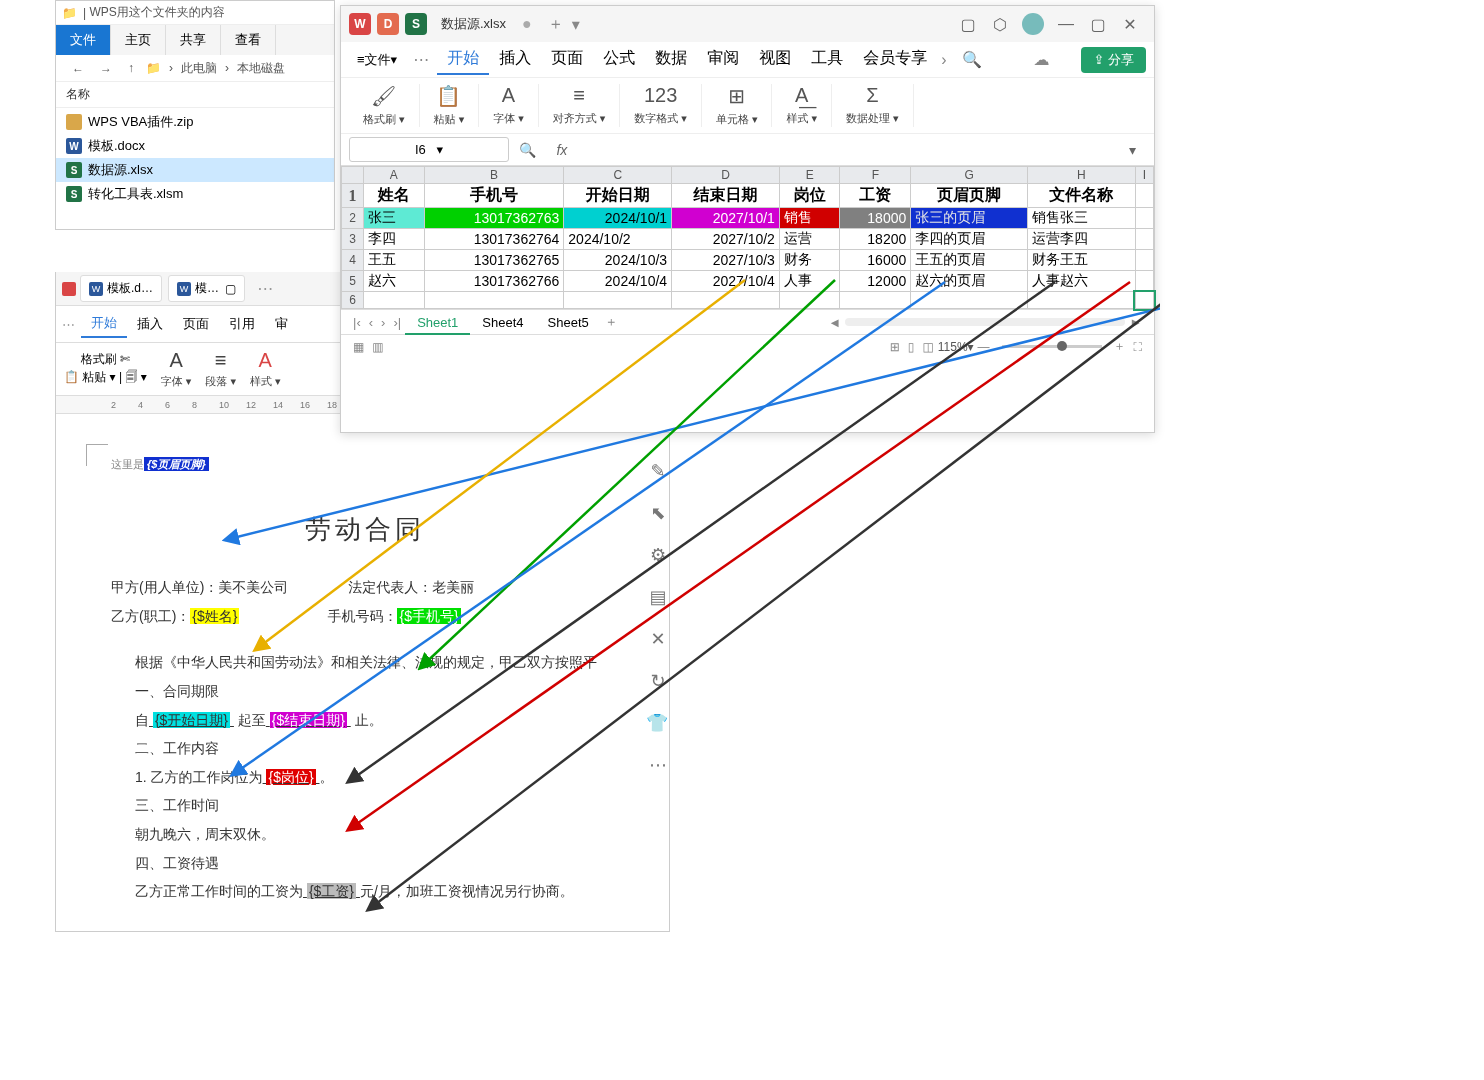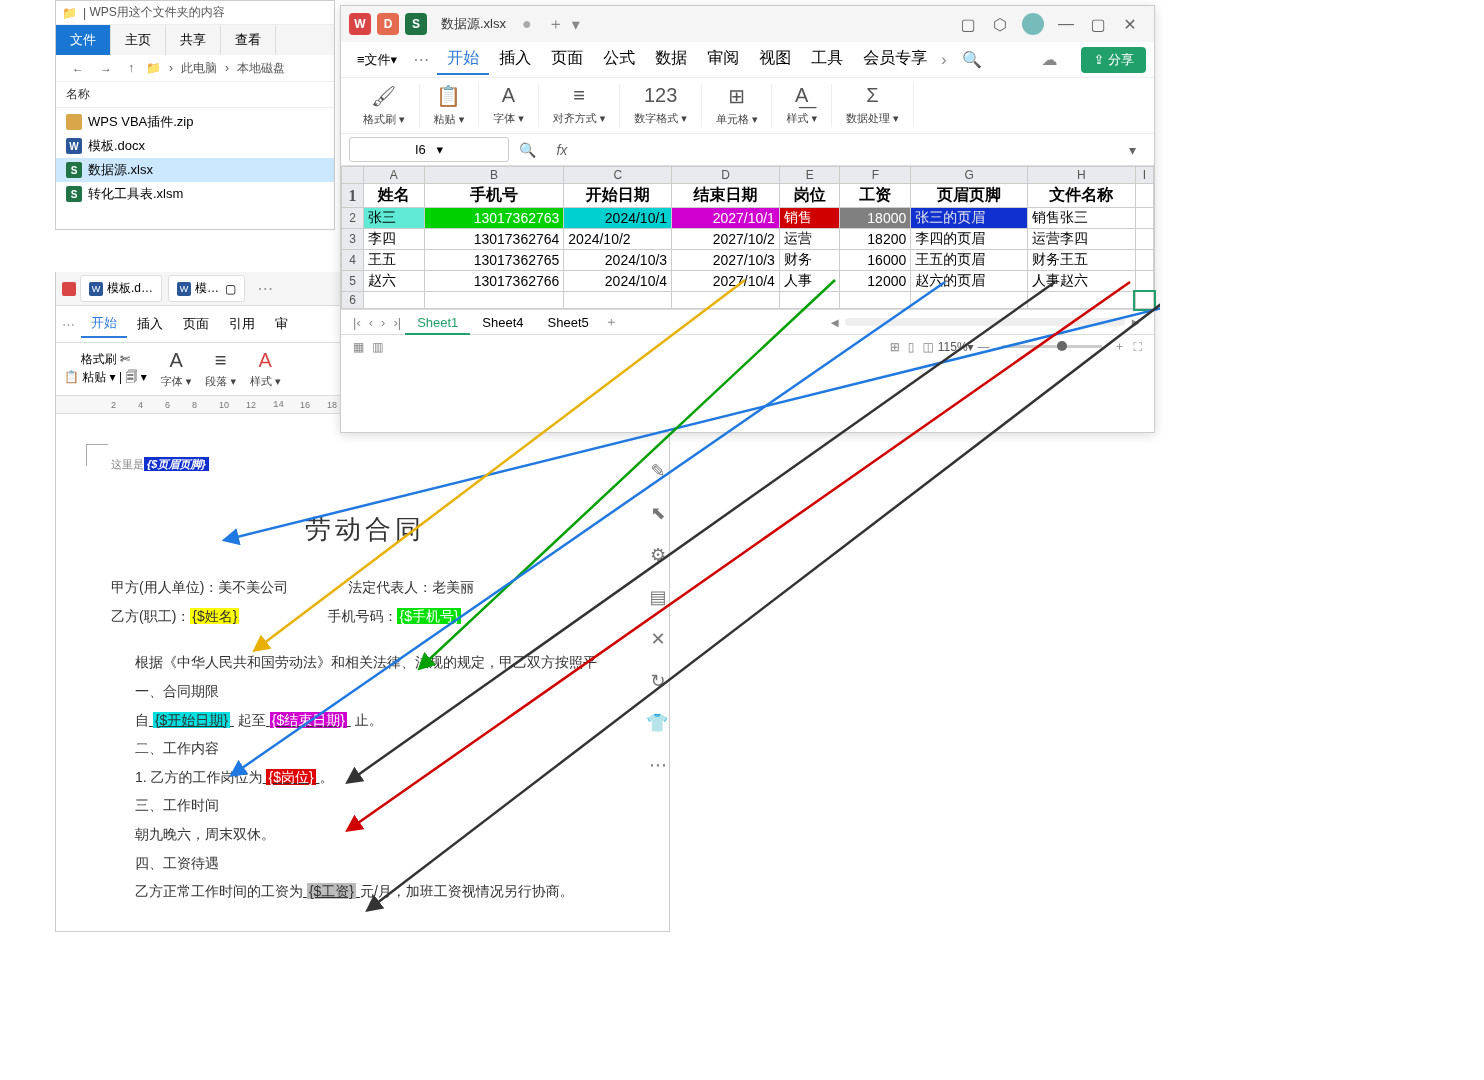--- a/index.html
+++ b/index.html
@@ -56,21 +56,21 @@
 .sheet-titlebar { display: flex; align-items: center; padding: 4px 8px; background: #f5f5f5; }
 .title-btn { width: 32px; height: 28px; display: flex; align-items: center; justify-content: center; font-size: 16px; color: #666; cursor: pointer; }
 .app-mark { width: 22px; height: 22px; border-radius: 4px; display: flex; align-items: center; justify-content: center; font-size: 12px; font-weight: bold; color: #fff; margin-right: 6px; }
 .mark-w { background: #d94545; }
 .mark-d { background: #e36b4f; }
 .mark-s { background: #217346; }
 .sheet-tab-name { font-size: 13px; color: #333; padding: 3px 8px; }
 .win-controls { margin-left: auto; display: flex; }
 .sheet-ribbon { display: flex; align-items: center; padding: 2px 8px; border-bottom: 1px solid #eee; }
 .menu-btn { display: flex; align-items: center; padding: 4px 8px; font-size: 13px; cursor: pointer; }
-.share-btn { background: #22a06b; color: #fff; padding: 4px 12px; border-radius: 4px; font-size: 13px; margin-left: 16px; cursor: pointer; }
+.share-btn { background: #22a06b; color: #fff; padding: 4px 12px; border-radius: 4px; font-size: 13px; margin-left: 24px; cursor: pointer; }
 .cloud-icon { color: #888; font-size: 16px; margin-left: auto; padding: 0 8px; }
 .rib2-item { padding: 4px 10px; cursor: pointer; }
 .rib2-item.active { color: #2f7bd9; border-bottom: 2px solid #2f7bd9; font-weight: 500; }
 .sheet-toolbar { display: flex; padding: 6px 8px; border-bottom: 1px solid #eee; }
 .st-group { display: flex; flex-direction: column; align-items: center; padding: 0 14px; border-right: 1px solid #eee; font-size: 11px; color: #444; }
 .st-icon { font-size: 20px; margin-bottom: 4px; color: #555; }
 .fx-bar { display: flex; align-items: center; padding: 3px 8px; border-bottom: 1px solid #ddd; }
 .name-box { width: 160px; text-align: center; font-size: 13px; padding: 4px; border: 1px solid #ccc; border-radius: 3px; }
 .fx-btn { padding: 4px 10px; color: #666; font-size: 14px; cursor: pointer; }
 
@@ -190,21 +190,21 @@
         <div class="tool-label"><span>样式</span> ▾</div>
       </div>
   </div>
   <div class="ruler" id="ruler">
       <span style="position: absolute; left: 55px;">2</span>
       <span style="position: absolute; left: 82px;">4</span>
       <span style="position: absolute; left: 109px;">6</span>
       <span style="position: absolute; left: 136px;">8</span>
       <span style="position: absolute; left: 163px;">10</span>
       <span style="position: absolute; left: 190px;">12</span>
-      <span style="position: absolute; left: 217px; font-family: Liberation Mono, monospace;">14</span>
+      <span style="position: absolute; left: 217px;">14</span>
       <span style="position: absolute; left: 244px;">16</span>
       <span style="position: absolute; left: 271px;">18</span>
       <span style="position: absolute; left: 298px;">20</span>
       <span style="position: absolute; left: 325px;">22</span>
       <span style="position: absolute; left: 352px;">24</span>
       <span style="position: absolute; left: 379px;">26</span>
       <span style="position: absolute; left: 406px;">28</span>
       <span style="position: absolute; left: 433px;">30</span>
       <span style="position: absolute; left: 460px;">32</span>
       <span style="position: absolute; left: 487px;">34</span>

